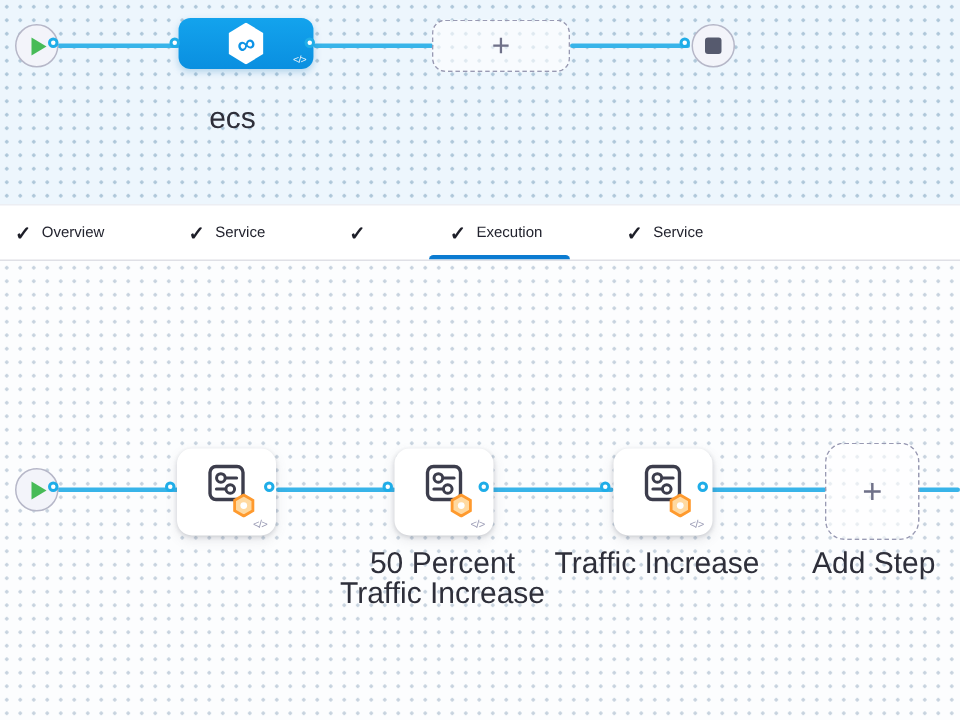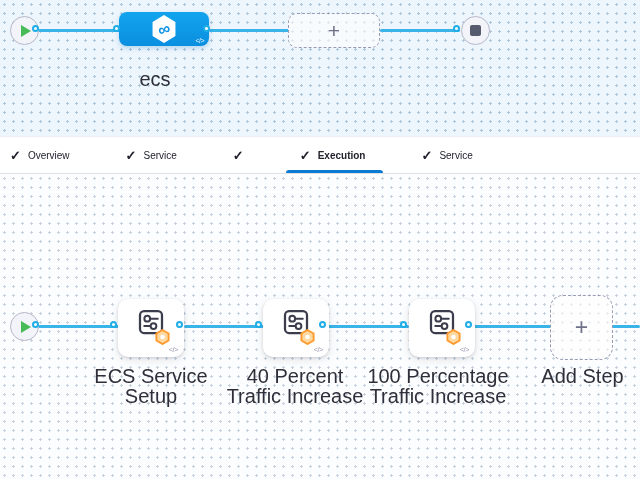--- a/index.html
+++ b/index.html
@@ -68,21 +68,21 @@
 
   
   .tabbar {
     position:absolute; left:0; top:136px; width:640px; height:38px; background:#fff;
     border-top:1px solid #eceef3; border-bottom:1px solid #dfe0e6;
     display:flex; align-items:stretch; padding-left:10px; gap:56px; overflow:hidden; z-index:5;
   }
   .tab { position:relative; display:flex; align-items:center; gap:7px; cursor:pointer; white-space:nowrap; }
   .tab-check { color:#1d1e28; font-size:13px; font-weight:bold; }
   .tab-label { color:#22232e; font-size:10px; }
-  .tab.active .tab-label { font-weight:bold; }
+  .tab.active .tab-label { font-weight:normal; }
   .tab-underline { display:none; }
   .tab.active .tab-underline {
     display:block; position:absolute; left:-14px; right:-18px; bottom:0; height:3px;
     background:#0b7bd1; border-radius:3px 3px 0 0;
   }
 
   
   .step-card {
     position:absolute; top:125px; width:66px; height:58px; background:#fff; border-radius:10px;
     box-shadow:0 1px 3px rgba(40,41,61,.16), 0 3px 8px rgba(96,97,112,.14); z-index:3; cursor:pointer;
@@ -217,30 +217,25 @@
           <circle cx="14" cy="15.2" r="2.3" fill="none" stroke="#3c3d4c" stroke-width="1.6"></circle>
         </svg>
         <svg class="badge-hex" viewBox="0 0 16 17">
           <polygon points="8,1 14.5,4.8 14.5,12.2 8,16 1.5,12.2 1.5,4.8" fill="#ffd9a0" stroke="#ff9a2e" stroke-width="2"></polygon>
           <circle cx="8" cy="8.5" r="2.4" fill="#fff"></circle>
         </svg>
       </div>
       <div class="code-badge-grey">&lt;/&gt;</div>
     </div>
 
-    <div class="node-label" style="left:76px;top:192px;width:150px;">
-      <div>ECS Service</div>
-      <div>Setup</div>
-    </div>
     <div class="node-label" style="left:220px;top:192px;width:150px;">
-      <div>40 Percent</div>
+      <div>50 Percent</div>
       <div>Traffic Increase</div>
     </div>
     <div class="node-label" style="left:363px;top:192px;width:150px;">
-      <div>100 Percentage</div>
       <div>Traffic Increase</div>
     </div>
 
     <div class="add-node add-step-box">
       <span class="plus" style="font-size:23px;">+</span>
     </div>
     <div class="node-label" style="left:510px;top:192px;width:145px;">Add Step</div>
   </div>
 
 </div>

